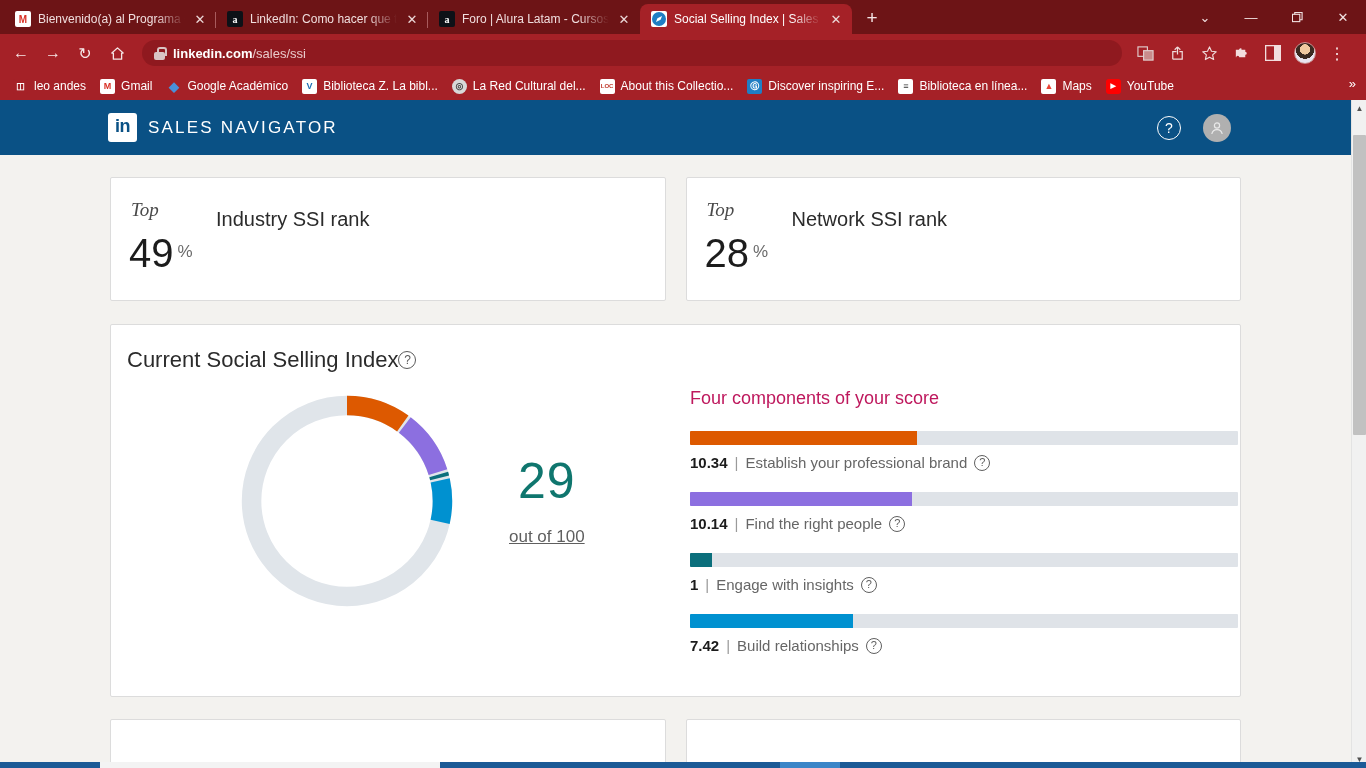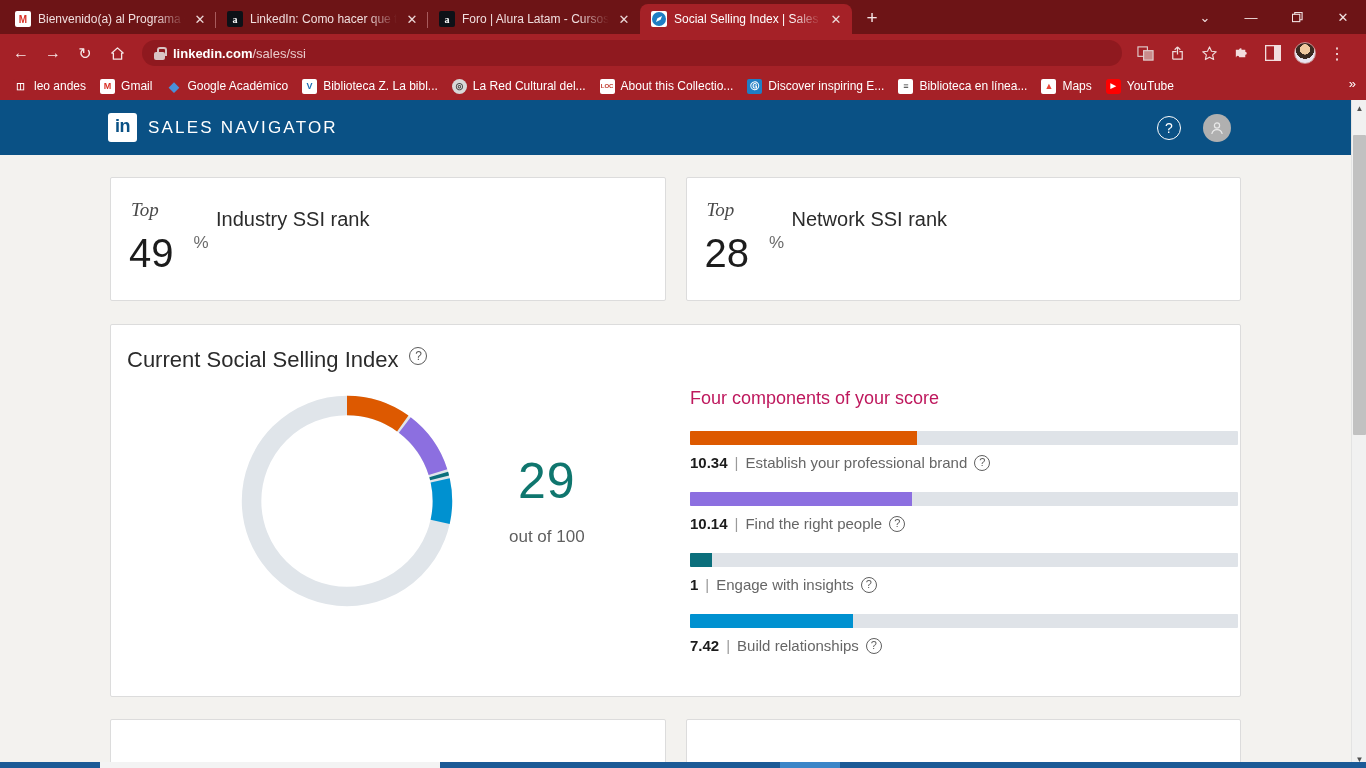--- a/index.html
+++ b/index.html
@@ -265,32 +265,32 @@
   }
   .rank-label {
     font-size: 20px;
     color: #2b2b2b;
     position: absolute;
     left: 105px; top: 30px;
   }
   .rank-value {
     position: absolute;
     left: 18px; top: 55px;
-    display: flex; align-items: flex-start; gap: 20px;
+    display: flex; align-items: center; gap: 4px;
   }
   .rank-num { font-size: 40px; color: #1c1c1c; font-weight: 400; line-height: 1; }
   .rank-pct { font-size: 17px; color: #6b6b6b; padding-bottom: 3px; }
 
   .ssi-card {
     margin: 23px 110px 0 110px;
     padding: 22px 26px 26px 16px;
     min-height: 370px;
   }
   .ssi-head {
-    display: flex; align-items: flex-start; gap: 11px;
+    display: flex; align-items: center; 
     padding-left: 0px;
   }
   .ssi-title { font-size: 22px; color: #2b2b2b; font-weight: 400; }
   .qmark {
     width: 18px; height: 18px;
     border: 1.4px solid #5a5a5a;
     border-radius: 50%;
     display: inline-flex; align-items: center; justify-content: center;
     font-size: 12px; color: #5a5a5a;
     line-height: 1;
@@ -320,20 +320,21 @@
     font-size: 50px;
     color: #0f766e;
     font-weight: 300;
     line-height: 1;
     letter-spacing: 1px;
   }
   .score-sub {
     font-size: 17px;
     color: #5f5f5f;
     margin-top: 21px;
+    text-decoration: underline;
   }
 
   .components {
     flex: 1 1 auto;
     padding-top: 15px;
   }
   .comp-title {
     font-size: 18px;
     color: #be185d;
     font-weight: 400;

